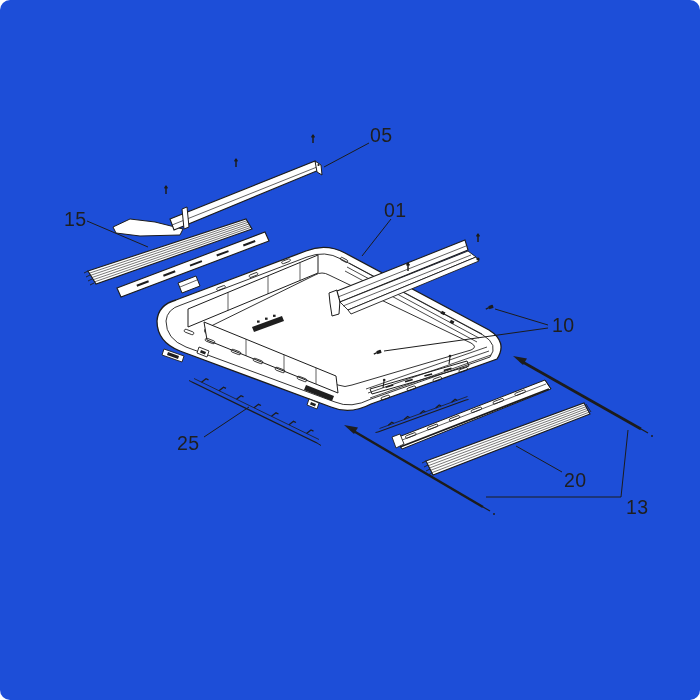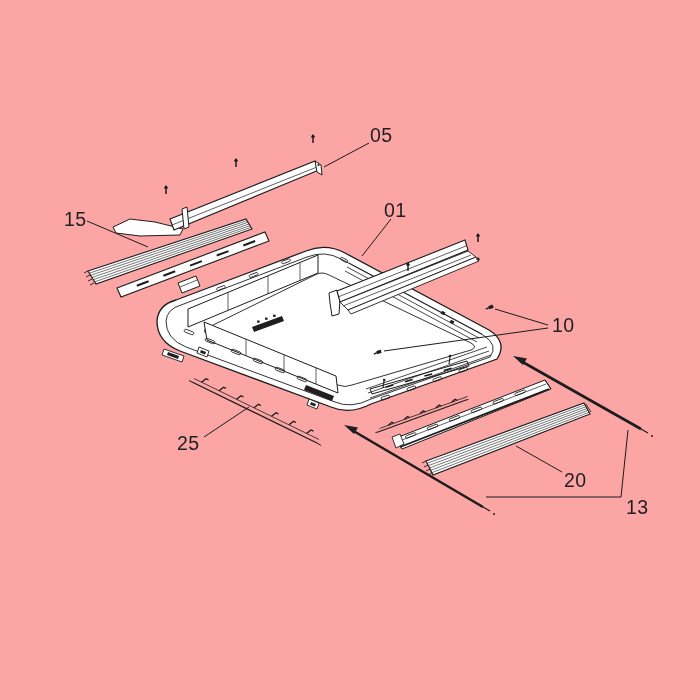--- a/index.html
+++ b/index.html
@@ -1,16 +1,16 @@
 <!DOCTYPE html>
 <html><head>
 <meta charset="utf-8">
 <style>
   html,body{margin:0;padding:0;background:#fff;}
-  .stage{position:relative;width:700px;height:700px;background:#fca5a5;overflow:hidden;}
+  .stage{position:relative;width:700px;height:700px;background:#1d4ed8;overflow:hidden;border-radius:10px;}
   svg{display:block;}
   .callout{font-family:"Liberation Sans","DejaVu Sans",sans-serif;font-size:19.5px;fill:#1f1f1f;letter-spacing:0.5px;}
   .ln{stroke:#1c1c1c;fill:none;}
   .fw{fill:#ffffff;stroke:#1c1c1c;}
   .dk{fill:#1f1f1f;stroke:none;}
 </style>
 </head>
 <body>
 
 <div class="stage">

